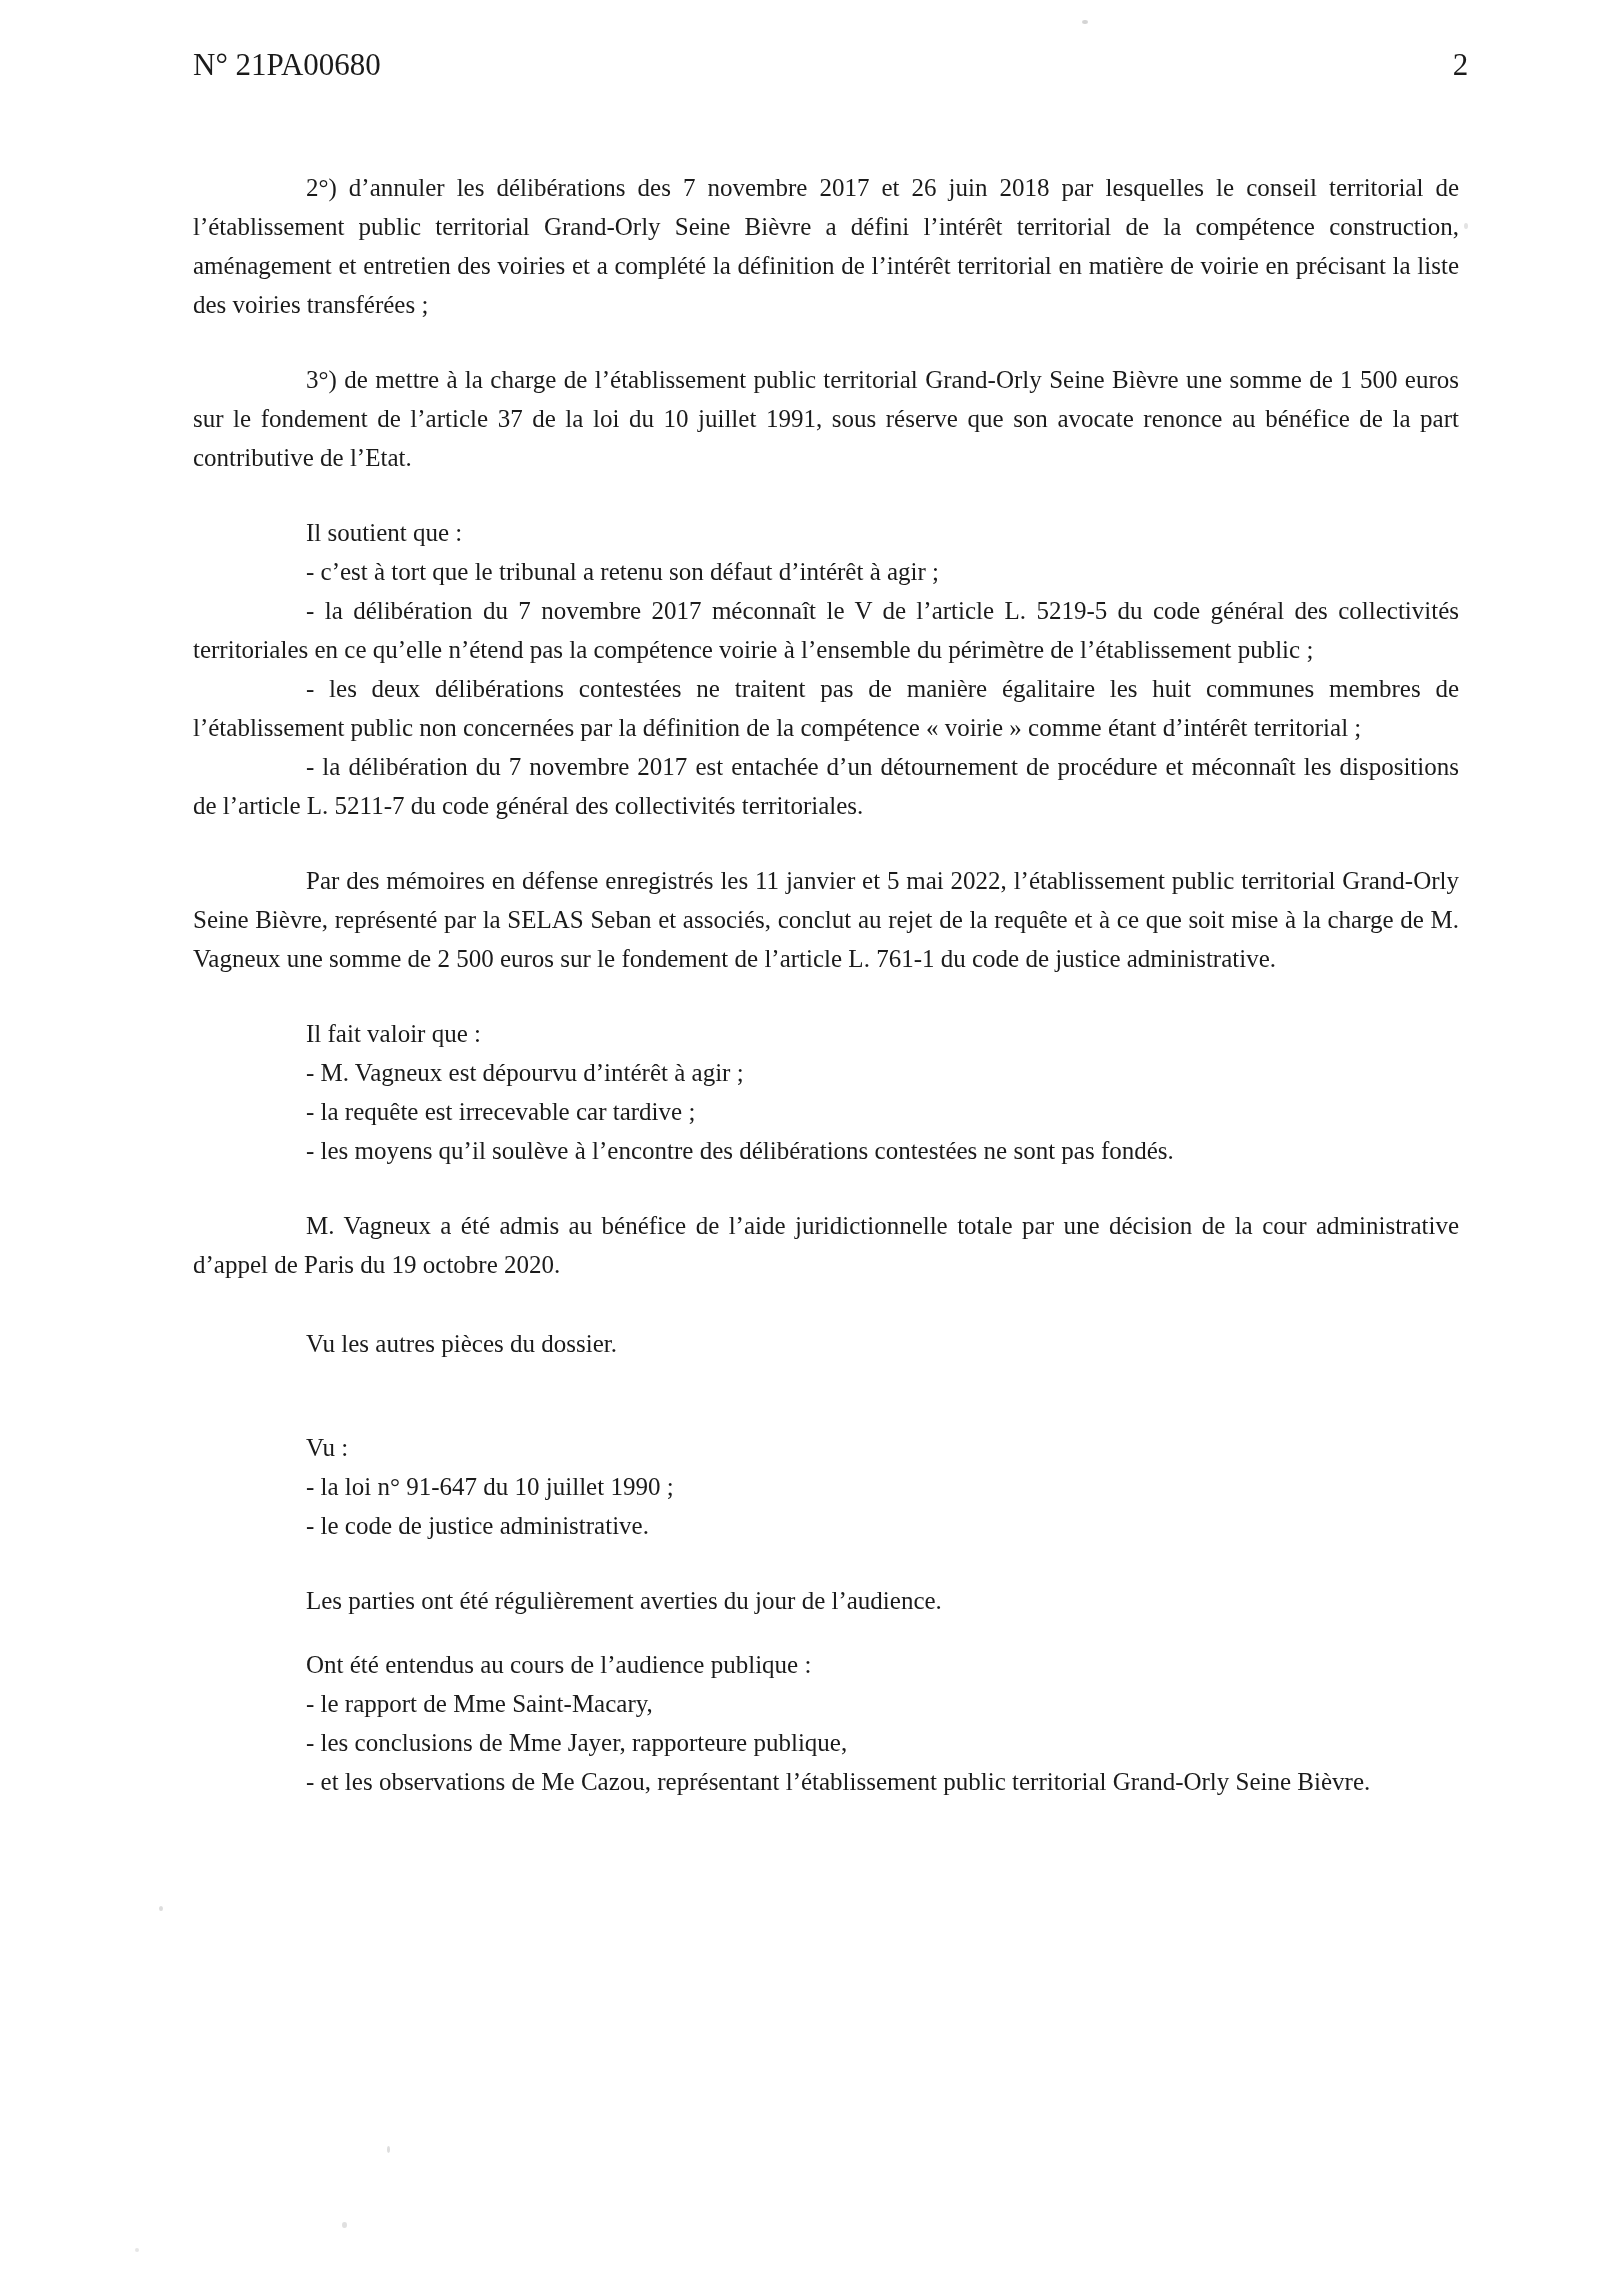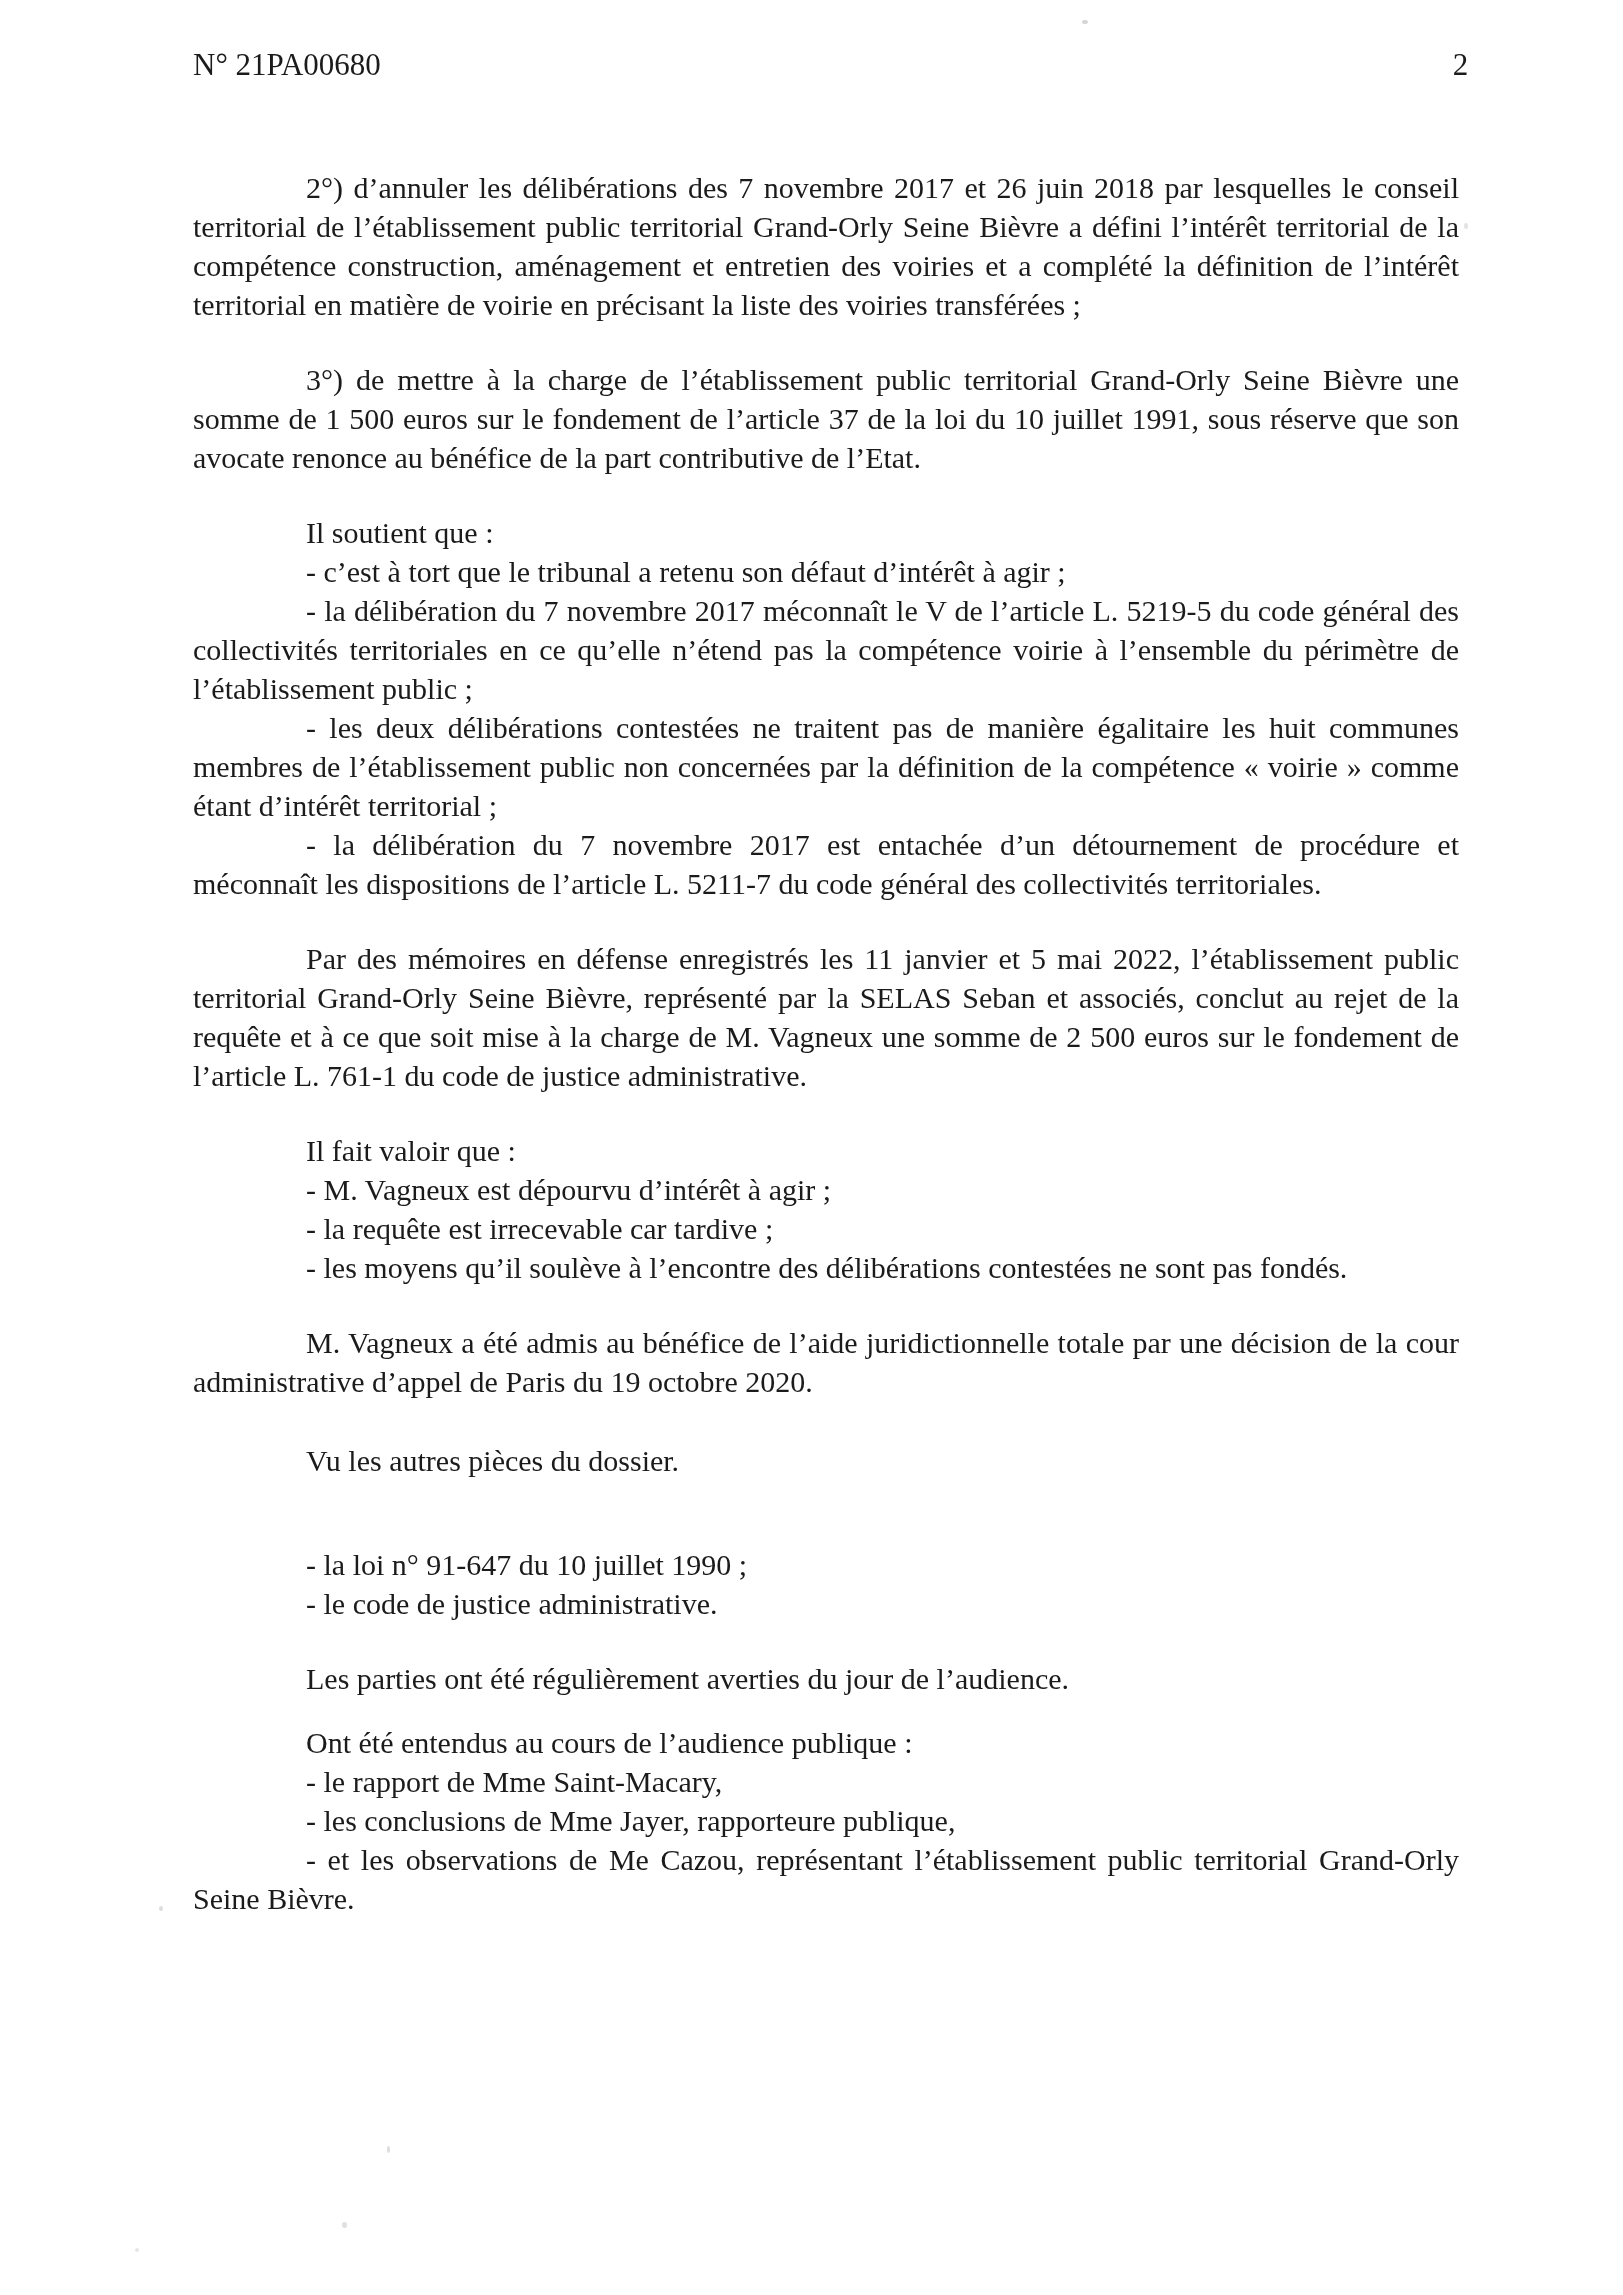--- a/index.html
+++ b/index.html
@@ -24,21 +24,21 @@
   }
   .hdr {
     display: flex;
     justify-content: space-between;
     align-items: flex-end;
     font-size: 31px;
     line-height: 39px;
   }
   .hdr .pgnum { transform: translateX(9.2px); }
   main {
-    font-size: 30px;
+    font-size: 25px;
     line-height: 39px;
     text-align: justify;
   }
   .para {
     margin: 0;
     text-indent: 113px;
   }
   .pfirst  { margin-top: 84px; }
   .gap     { margin-top: 36px; }
   .gap-md  { margin-top: 25px; }
@@ -88,20 +88,21 @@
       <p class="para">- M. Vagneux est dépourvu d’intérêt à agir ;</p>
       <p class="para">- la requête est irrecevable car tardive ;</p>
       <p class="para">- les moyens qu’il soulève à l’encontre des délibérations contestées ne sont pas fondés.</p>
     </section>
 
     <p class="para gap">M. Vagneux a été admis au bénéfice de l’aide juridictionnelle totale par une décision de la cour administrative d’appel de Paris du 19 octobre 2020.</p>
 
     <p class="para gap-xl">Vu les autres pièces du dossier.</p>
 
     <section class="gap-lg">
+      <p class="para">Vu :</p>
       <p class="para">- la loi n° 91-647 du 10 juillet 1990 ;</p>
       <p class="para">- le code de justice administrative.</p>
     </section>
 
     <p class="para gap">Les parties ont été régulièrement averties du jour de l’audience.</p>
 
     <section class="gap-md">
       <p class="para">Ont été entendus au cours de l’audience publique :</p>
       <p class="para">- le rapport de Mme Saint-Macary,</p>
       <p class="para">- les conclusions de Mme Jayer, rapporteure publique,</p>

